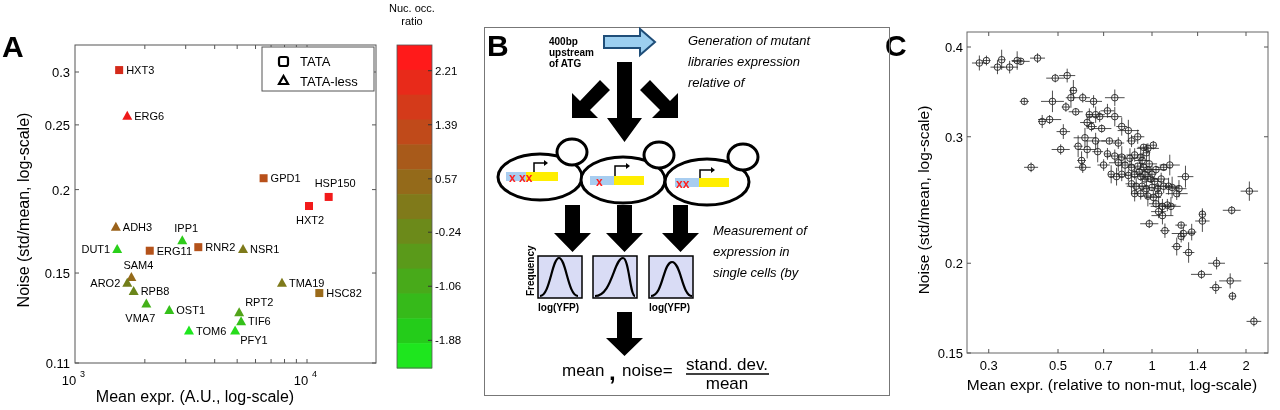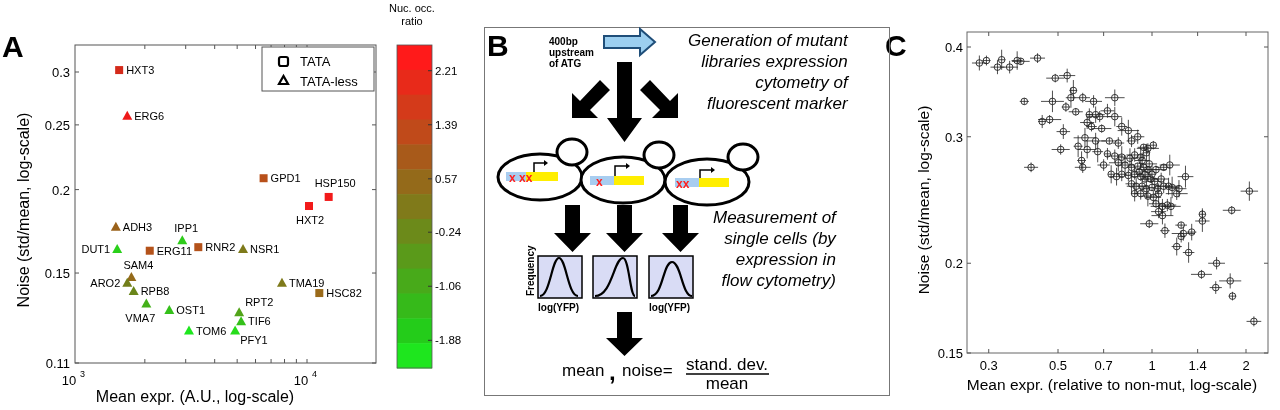--- a/index.html
+++ b/index.html
@@ -1,20 +1,20 @@
 <!DOCTYPE html>
 <html><head>
 <meta charset="utf-8">
 <style>
   html,body{margin:0;padding:0;background:#fff;}
   body{width:1280px;height:410px;position:relative;overflow:hidden;font-family:"Liberation Sans",sans-serif;color:#000;}
   .abs{position:absolute;}
   .panel-letter{font-weight:bold;font-size:30px;position:absolute;}
   svg text{font-family:"Liberation Sans",sans-serif;}
-  .italic-txt{font-style:italic;font-size:17px;line-height:21px;position:absolute;text-align:right;}
+  .italic-txt{font-style:italic;font-size:13px;line-height:21px;position:absolute;}
 </style>
 </head>
 <body>
 
 <div class="panel-letter" style="left:2px;top:30px;">A</div>
 <div class="panel-letter" style="left:487px;top:29px;">B</div>
 <div class="panel-letter" style="left:885px;top:29px;">C</div>
 
 <svg id="chart-a" class="abs" style="left:0;top:0;" width="480" height="410">
   <g id="a-frame">
@@ -258,28 +258,26 @@
   <text x="82" y="376" font-size="17">mean</text>
   <text x="129" y="380" font-size="24" font-weight="bold">,</text>
   <text x="142" y="376" font-size="17">noise=</text>
   <text x="247" y="370" font-size="17" text-anchor="middle">stand. dev.</text>
   <line x1="206" y1="374" x2="289" y2="374" stroke="#000" stroke-width="1.5"></line>
   <text x="247" y="389" font-size="17" text-anchor="middle">mean</text>
 </svg>
 <div class="italic-txt" style="left:688px;top:30px;">
   <div>Generation of mutant</div>
   <div>libraries expression</div>
-  <div>cytometry of</div>
-  <div>fluorescent marker</div>
+  <div>relative of</div>
 </div>
-<div class="italic-txt" style="left:713px;top:207px;">
+<div class="italic-txt" style="left:713px;top:220px;">
   <div>Measurement of</div>
+  <div>expression in</div>
   <div>single cells (by</div>
-  <div>expression in</div>
-  <div>flow cytometry)</div>
 </div>
 
 <svg id="chart-c" class="abs" style="left:880px;top:0;" width="400" height="410">
   <g id="c-frame">
       <rect x="87" y="32" width="301" height="321" fill="none" stroke="#666" stroke-width="1"></rect>
     </g>
   <g id="c-ticks">
       <line x1="108.72523414837661" y1="353" x2="108.72523414837661" y2="349" stroke="#555"></line>
       <line x1="108.72523414837661" y1="32" x2="108.72523414837661" y2="36" stroke="#555"></line>
       <text x="108.72523414837661" y="370" font-size="13" text-anchor="middle">0.3</text>

